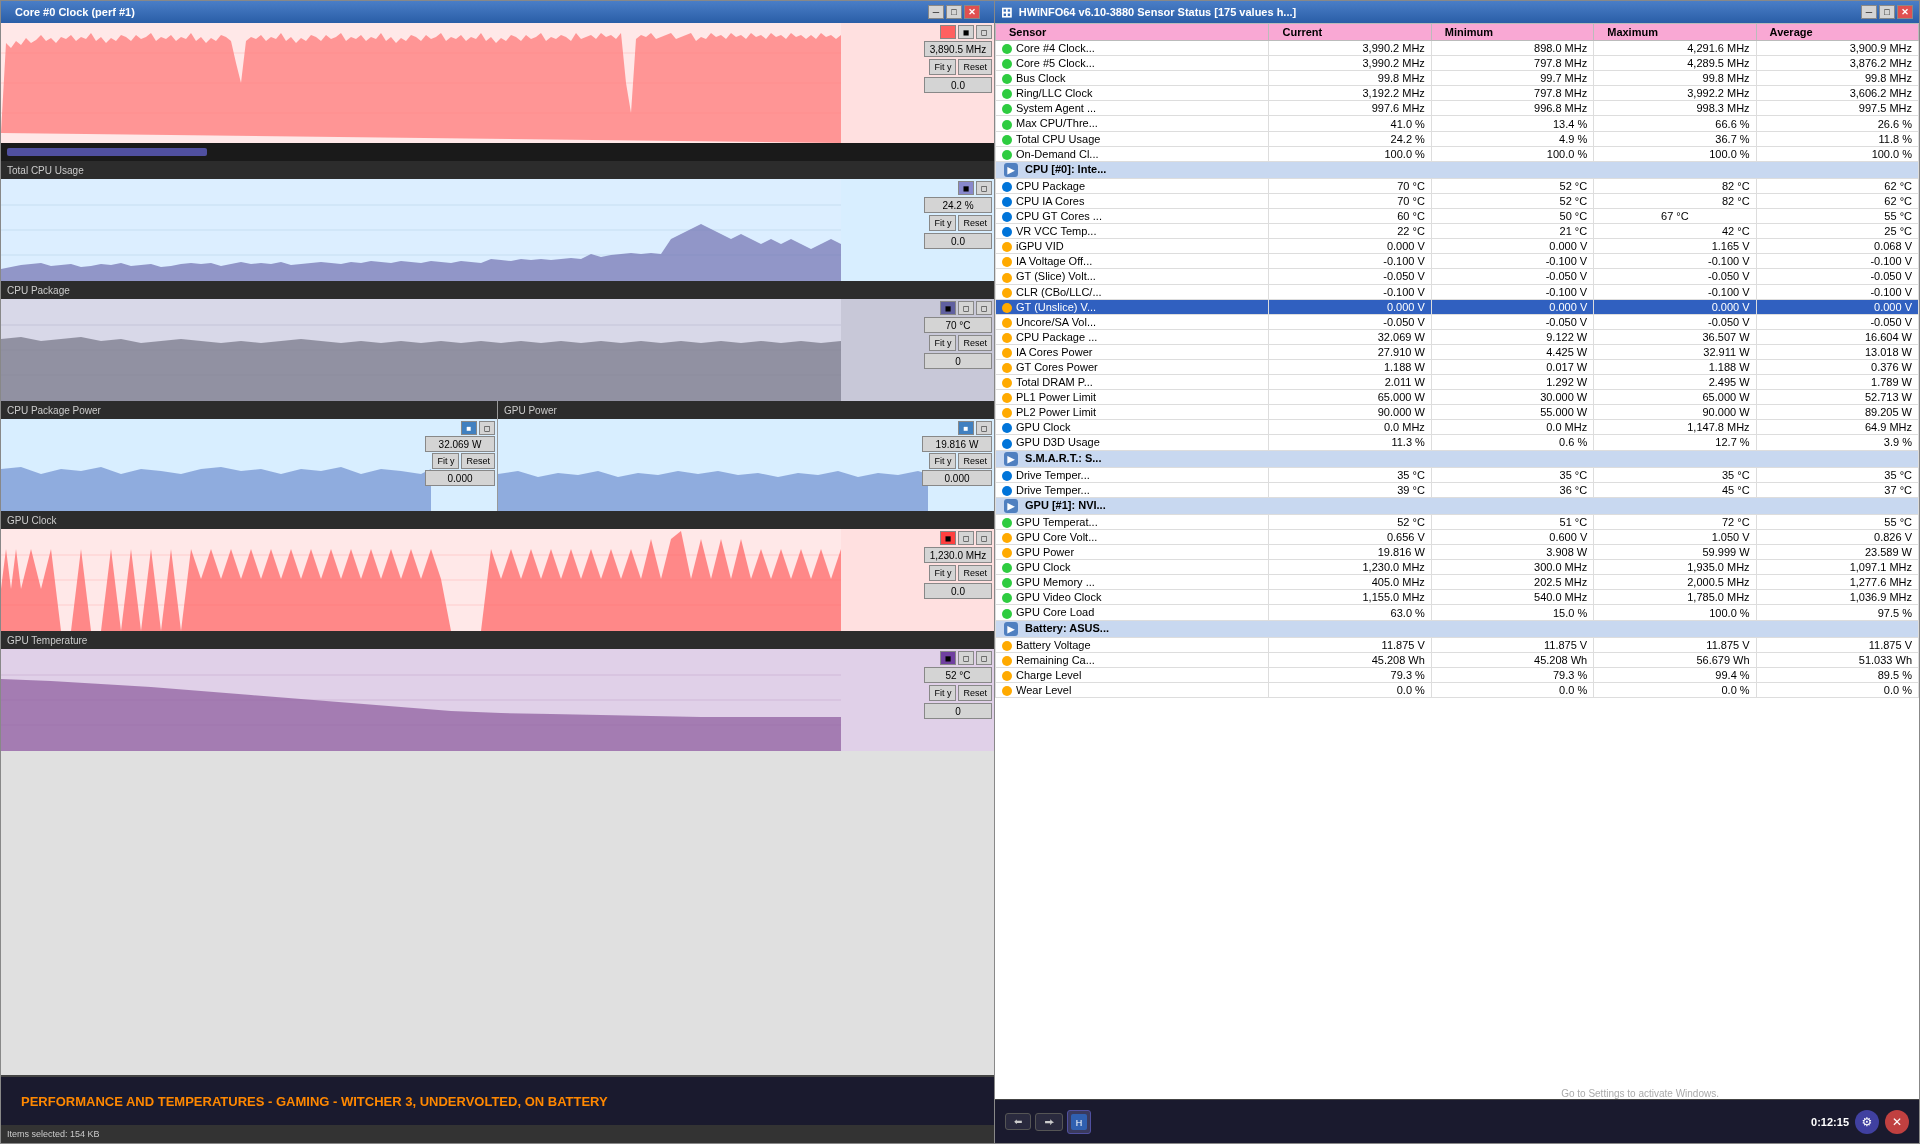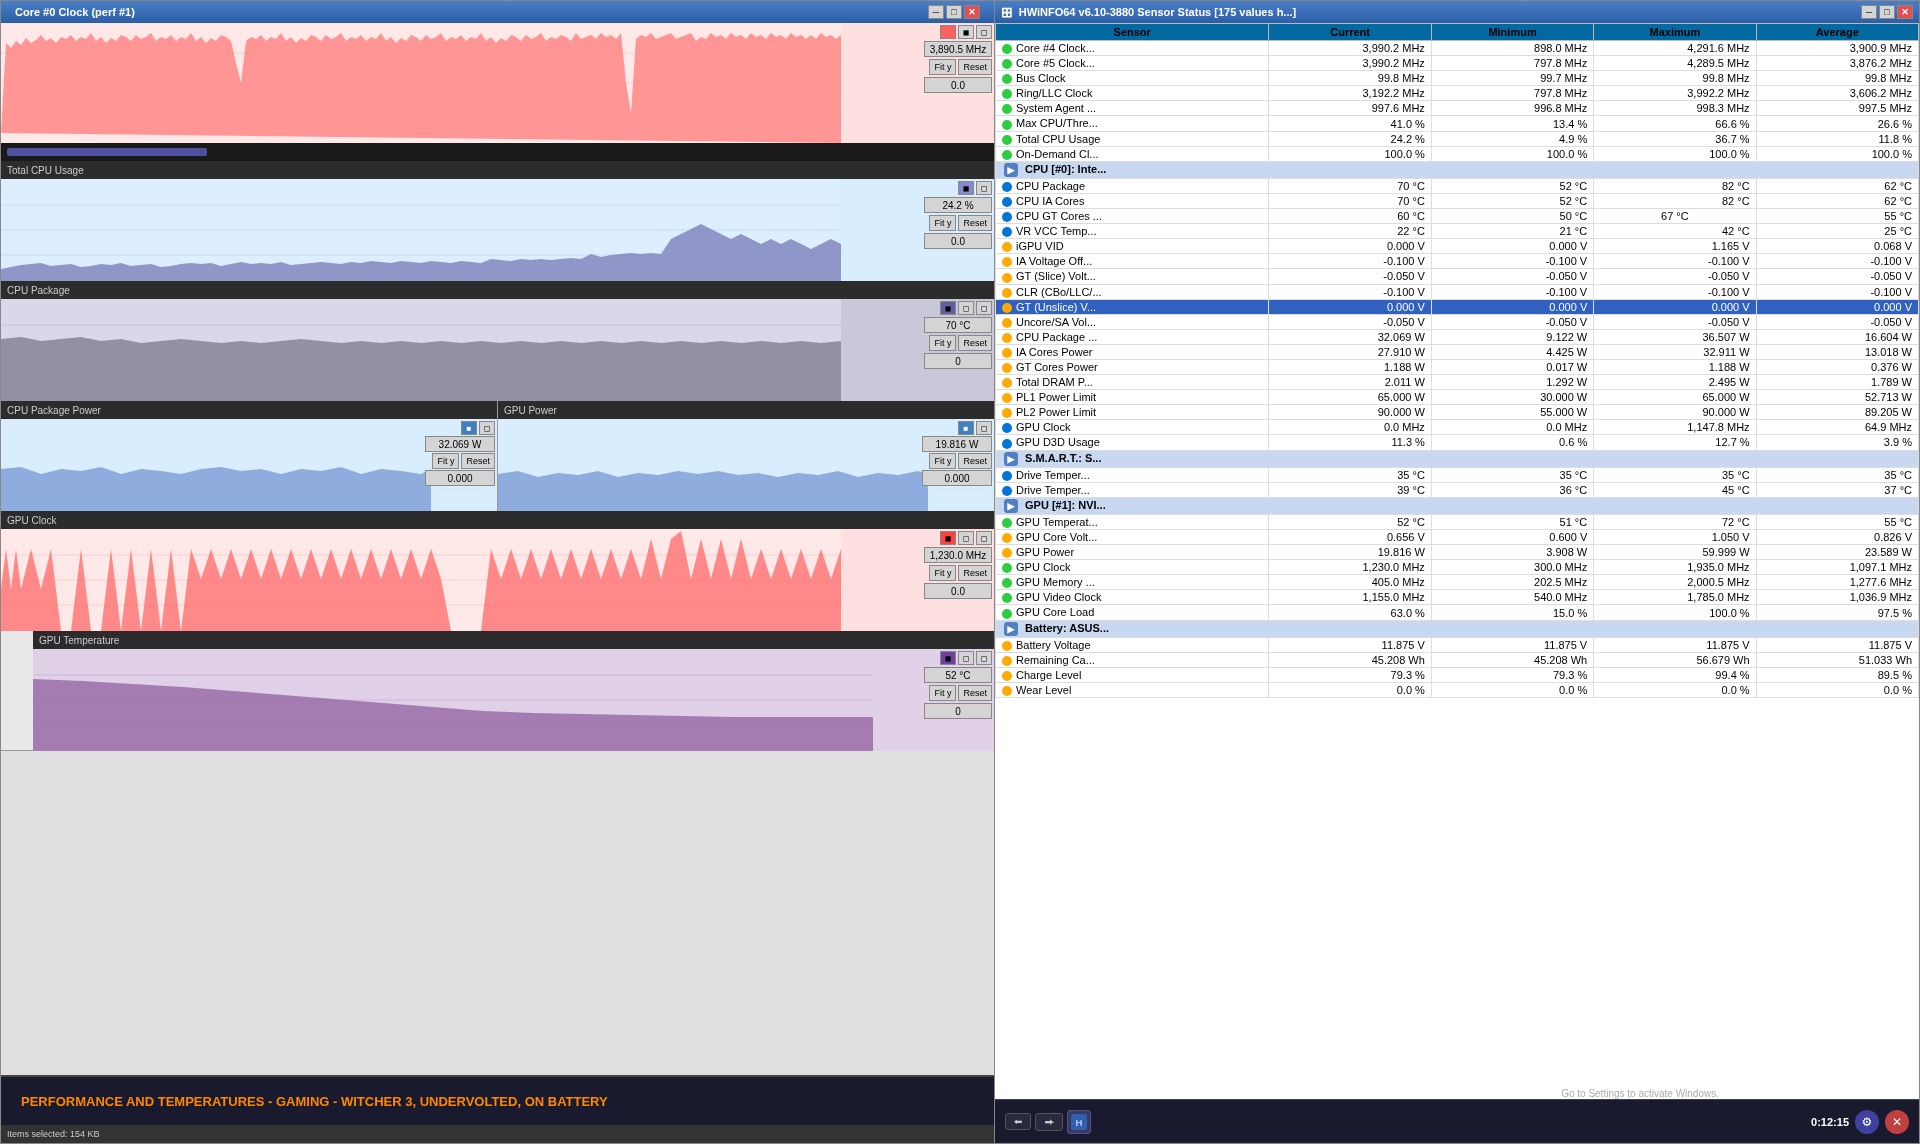--- a/index.html
+++ b/index.html
@@ -184,25 +184,25 @@
       overflow-y: auto;
       background: #fff;
     }
 
     .sensor-table table {
       width: 100%;
       border-collapse: collapse;
     }
 
     .sensor-table th {
-      background: #0369a1;
+      background: #f9a8d4;
       border: 1px solid #bbb;
-      padding: 2px 6px;
+      padding: 2px 13px;
       font-size: 11px;
-      text-align: center;
+      text-align: left;
       position: sticky;
       top: 0;
       z-index: 10;
     }
 
     .sensor-table td {
       border: 1px solid #ddd;
       padding: 1px 6px;
       font-size: 11px;
       white-space: nowrap;
@@ -427,21 +427,21 @@
         <div class="ctrl-value">1,230.0 MHz</div>
         <div class="ctrl-row">
           <button class="ctrl-btn-sm">Fit y</button>
           <button class="ctrl-btn-sm">Reset</button>
         </div>
         <div class="ctrl-zero">0.0</div>
       </div>
     </div>
   </div>
 
-  <div class="chart-section" style="height:120px;padding-left:32px;">
+  <div class="chart-section" style="height:120px;">
     <div class="chart-section-label">
       <span>GPU Temperature</span>
     </div>
     <div class="chart-area" style="height:102px;position:relative;background:#e0d0e8;">
       <svg width="840" height="102" style="position:absolute;left:0;top:0;">
         <rect width="840" height="102" fill="#e0d0e8"></rect>
         <line x1="0" y1="26" x2="840" y2="26" stroke="#c0a0c8" stroke-width="0.5"></line>
         <line x1="0" y1="51" x2="840" y2="51" stroke="#c0a0c8" stroke-width="0.5"></line>
         <line x1="0" y1="76" x2="840" y2="76" stroke="#c0a0c8" stroke-width="0.5"></line>
 

